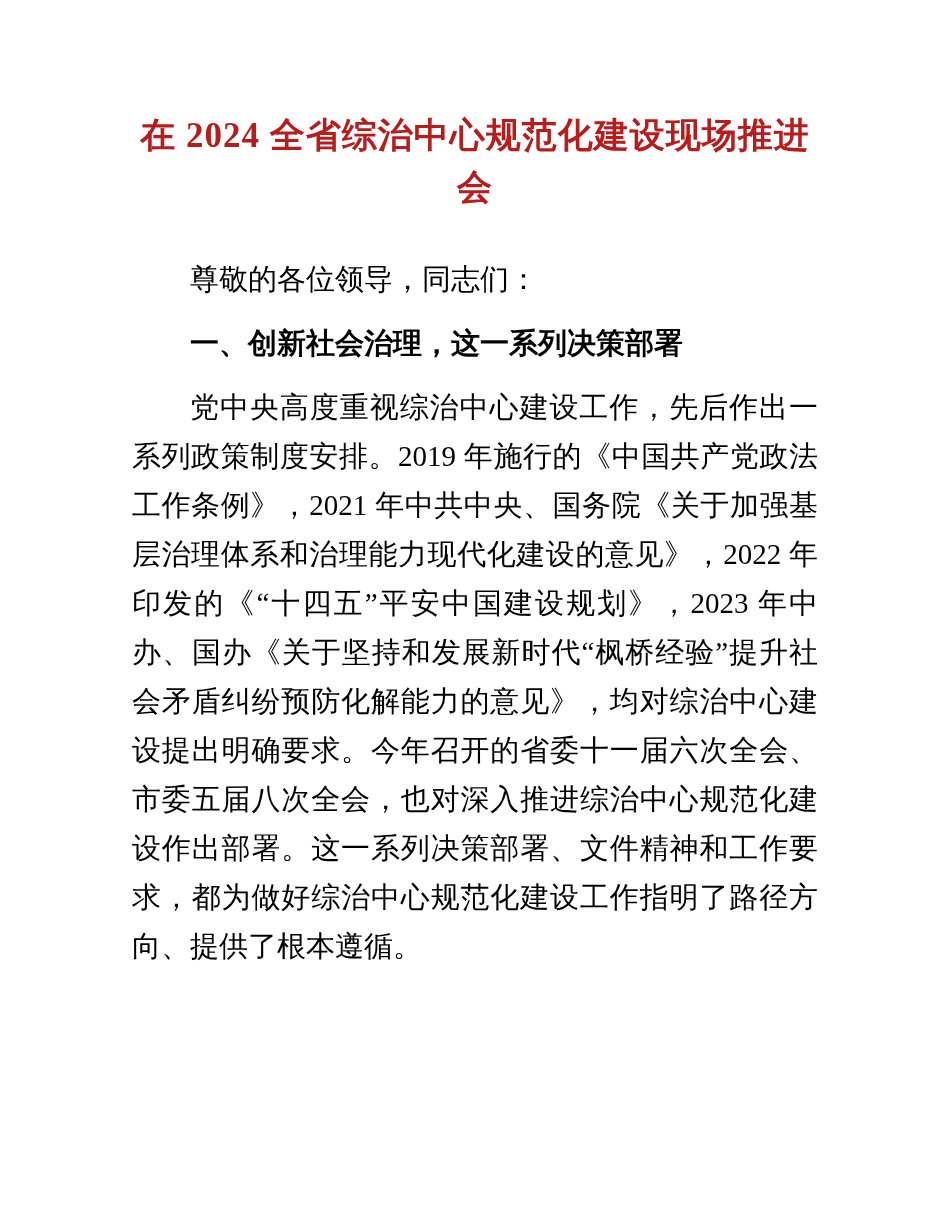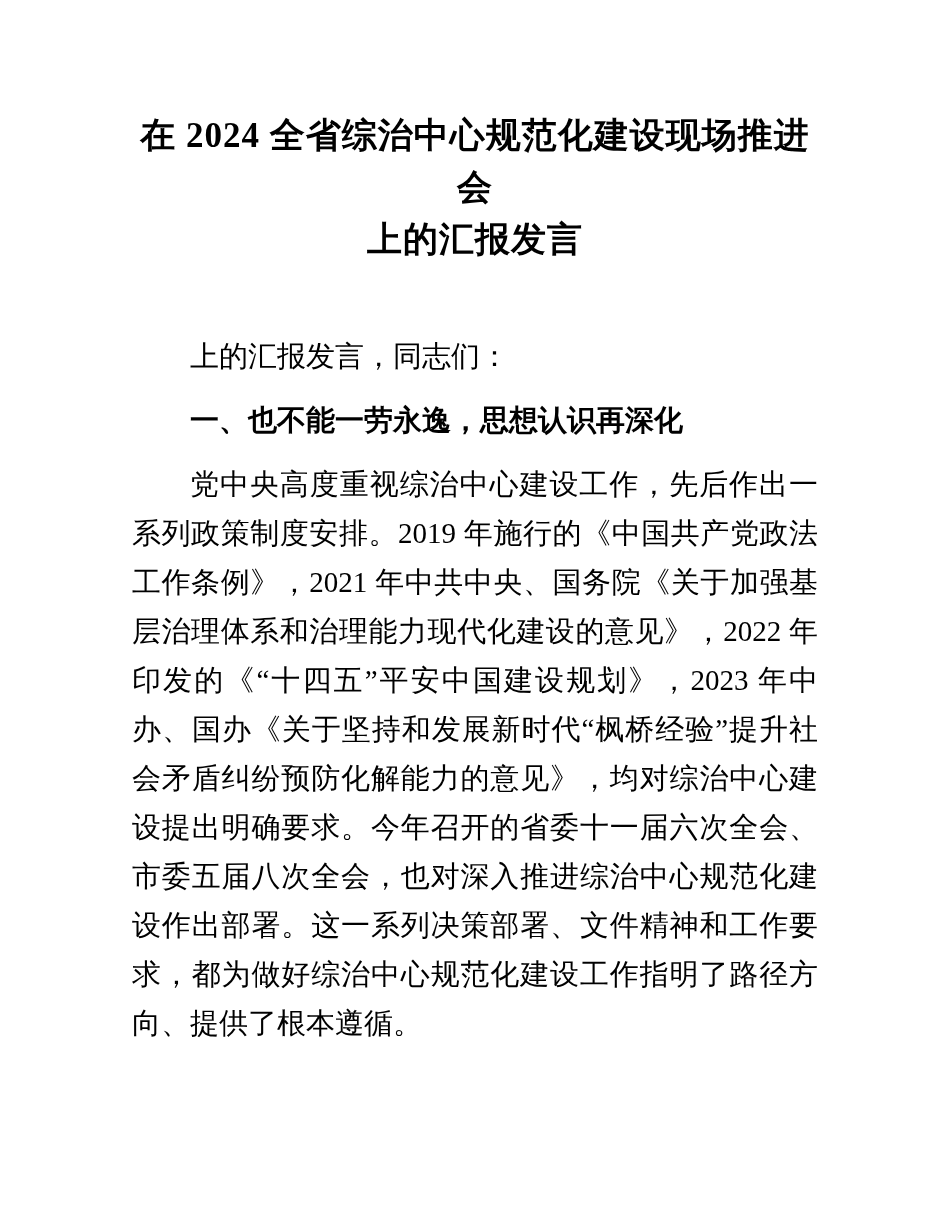--- a/index.html
+++ b/index.html
@@ -21,22 +21,22 @@
     padding: 110px 132px 0 132px;
     background: #ffffff;
   }
   .doc-title {
     font-family: "Liberation Serif", "DejaVu Serif", serif;
     font-weight: 700;
     font-size: 35px;
     line-height: 52px;
     letter-spacing: 1px;
     text-align: center;
-    color: #000000;
-    margin: 0 0 66px 0;
+    color: #b91c1c;
+    margin: 0 0 41px 0;
   }
   .doc-title .title-line {
     display: block;
   }
   .para {
     font-family: "Liberation Serif", "DejaVu Serif", serif;
     font-weight: 400;
     font-size: 29px;
     line-height: 49px;
     text-align: justify;
@@ -55,23 +55,22 @@
     margin: 0 0 15px 0;
   }
 </style>
 </head>
 <body>
 
 <div class="page">
 
   <h1 class="doc-title">
     <span class="title-line">在 2024 全省综治中心规范化建设现场推进会</span>
-    <span class="title-line">上的汇报发言</span>
   </h1>
 
-  <p class="para">上的汇报发言，同志们：</p>
+  <p class="para">尊敬的各位领导，同志们：</p>
 
 
-  <p class="section-heading">一、也不能一劳永逸，思想认识再深化</p>
+  <p class="section-heading">一、创新社会治理，这一系列决策部署</p>
 
   <p class="para">党中央高度重视综治中心建设工作，先后作出一系列政策制度安排。2019 年施行的《中国共产党政法工作条例》，2021 年中共中央、国务院《关于加强基层治理体系和治理能力现代化建设的意见》，2022 年印发的《“十四五”平安中国建设规划》，2023 年中办、国办《关于坚持和发展新时代“枫桥经验”提升社会矛盾纠纷预防化解能力的意见》，均对综治中心建设提出明确要求。今年召开的省委十一届六次全会、市委五届八次全会，也对深入推进综治中心规范化建设作出部署。这一系列决策部署、文件精神和工作要求，都为做好综治中心规范化建设工作指明了路径方向、提供了根本遵循。</p>
 
 </div>
 
 </body></html>

